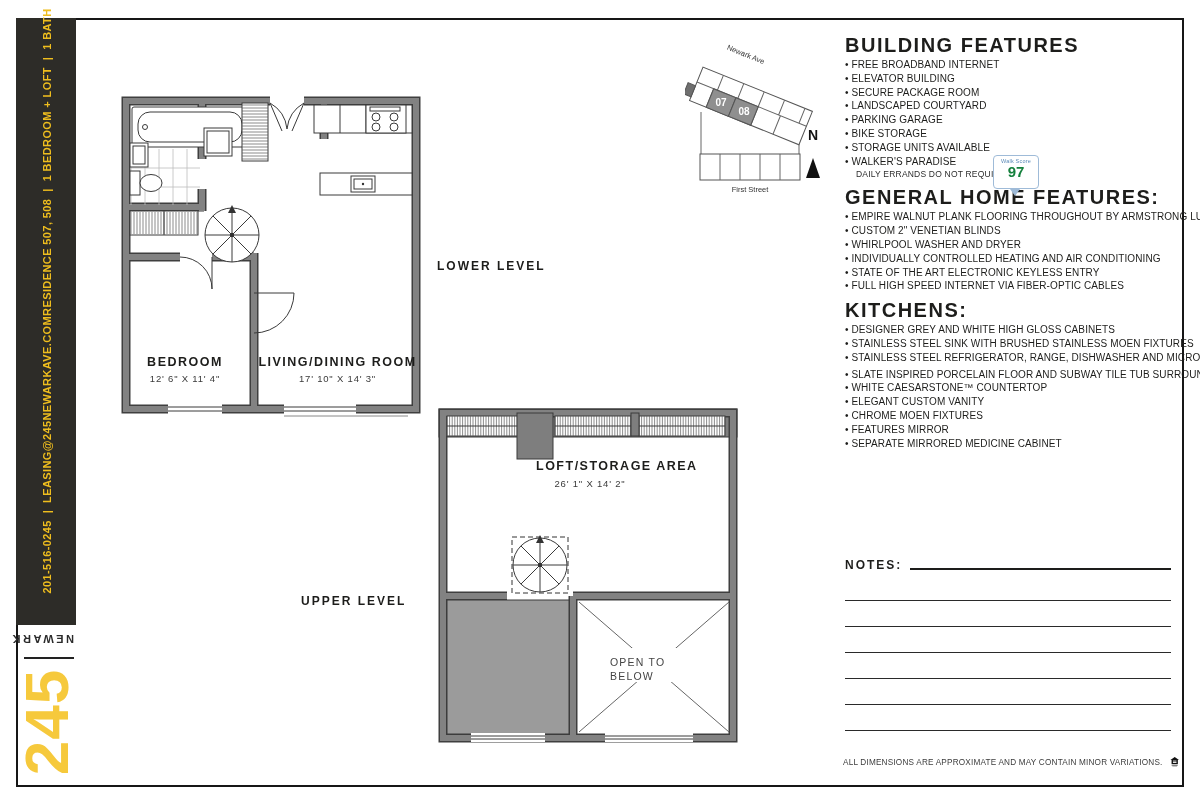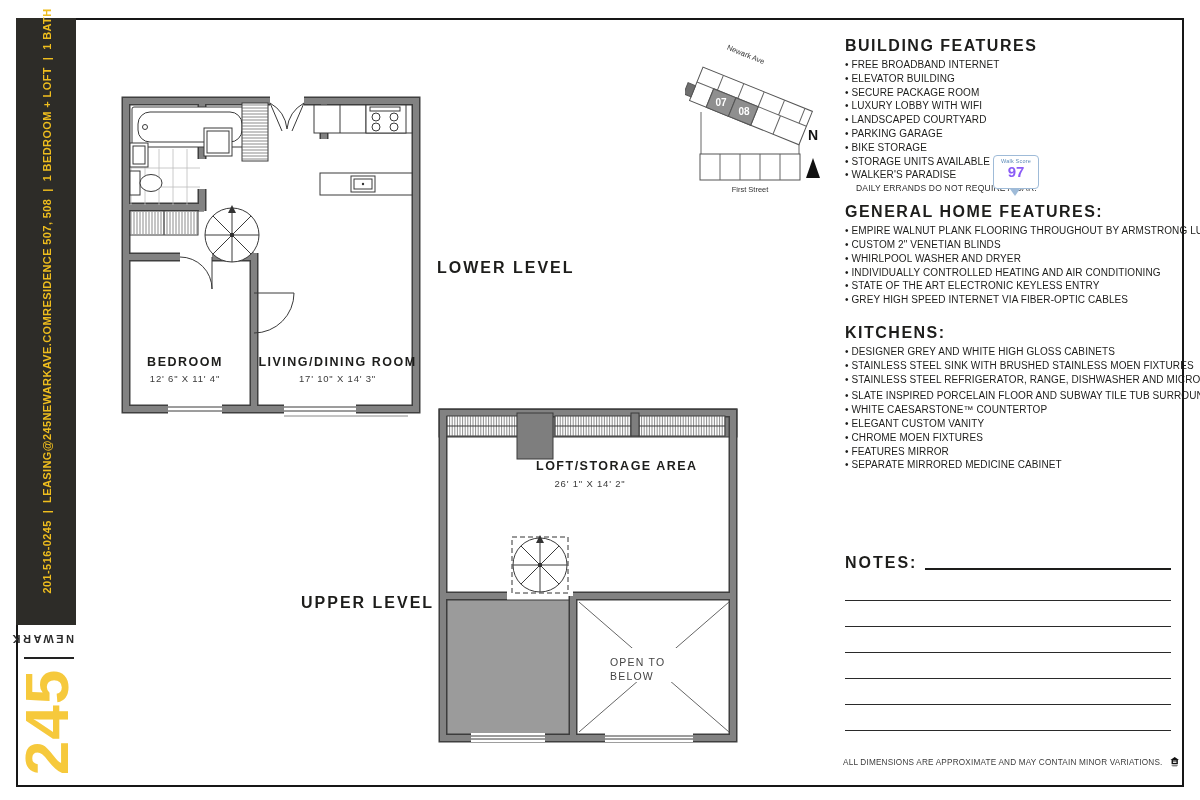--- a/index.html
+++ b/index.html
@@ -11,43 +11,43 @@
   .sidebar{left:16px;top:18px;width:60px;height:607px;background:#2D2C28}
   .side-text{left:-232px;top:292px;width:556px;height:59px;transform:rotate(-90deg);
              display:flex;justify-content:space-between;align-items:center;padding:0 6px;box-sizing:border-box}
   .side-text span{font-weight:bold;font-size:11px;letter-spacing:.4px;color:#EFBE1E;white-space:pre}
   .logo-city{left:12px;top:633px;width:62px;text-align:center;transform:rotate(180deg);
              font-size:11px;font-weight:bold;letter-spacing:2.5px;color:#2b2b2b}
   .logo-rule{left:24px;top:657px;width:50px;border-top:2px solid #222}
   .logo-num{left:-18px;top:687px;width:130px;height:70px;line-height:70px;transform:rotate(-90deg);
             text-align:center;font-size:62px;font-weight:bold;letter-spacing:1px;color:#F6C93C}
   
-  .level-title{font-weight:bold;font-size:16px;letter-spacing:2px;white-space:nowrap}
+  .level-title{font-weight:bold;font-size:12px;letter-spacing:2px;white-space:nowrap}
   .plan-label{font-weight:bold;font-size:12.5px;letter-spacing:1.5px;text-align:center;white-space:nowrap}
   .plan-dims{font-size:9.5px;letter-spacing:.8px;text-align:center;color:#3a3a3a;white-space:nowrap}
   .open-below{font-size:10.5px;letter-spacing:1.2px;text-align:left;color:#444;line-height:14px}
   
   .col{left:845px;top:36px;width:334px}
-  .h{font-weight:bold;font-size:16px;letter-spacing:1.5px;line-height:19px;white-space:nowrap}
-  .h.m9{margin-top:9px}.h.m8{margin-top:16px}.h.m7{margin-top:7px}
+  .h{font-weight:bold;font-size:20px;letter-spacing:1.5px;line-height:19px;white-space:nowrap}
+  .h.m9{margin-top:9px}.h.m8{margin-top:8px}.h.m7{margin-top:7px}
   .bullets{list-style:none;margin:3px 0 0 0;padding:0;font-size:10px;line-height:13.8px;letter-spacing:.1px}
   .bullets li{white-space:nowrap}
   .bullets li::before{content:"•  "}
   .walker-note{font-size:8.5px;letter-spacing:.2px;margin:1px 0 0 11px;color:#2c2c2c}
   
   .badge{left:993px;top:155px;width:46px;height:34px;border:1.5px solid #9FBBD8;border-radius:4px;background:#fff;
          box-sizing:border-box;text-align:center}
   .badge .bl{font-size:5.5px;color:#5b8ab8;margin-top:2px;letter-spacing:.2px}
-  .badge .bv{font-size:15px;font-weight:bold;color:#8b5cf6;line-height:15px}
+  .badge .bv{font-size:15px;font-weight:bold;color:#15803d;line-height:15px}
   .badge-tail{left:1010px;top:189px;width:0;height:0;border-left:5px solid transparent;
               border-right:5px solid transparent;border-top:7px solid #9FBBD8}
   
   .notes{left:845px;top:552px;width:326px}
   .notes-head{display:flex;align-items:flex-end;gap:8px;height:20px}
-  .notes-title{font-weight:bold;font-size:16px;letter-spacing:2px}
+  .notes-title{font-weight:bold;font-size:12px;letter-spacing:2px}
   .notes-head .rule{flex:1;border-bottom:2px solid #1d1d1b;margin-bottom:2px}
   .nline{border-bottom:1.5px solid #2a2a2a;margin-top:25px}
   .nline.first{margin-top:28px}
   
   .footer{left:843px;top:748px;width:336px;display:flex;align-items:center;gap:7px}
   .footer .disc{font-size:8.2px;letter-spacing:.2px;color:#3c3c3c;white-space:nowrap}
   svg text{font-family:"Liberation Sans",sans-serif}
   .wd{stroke:#3F3F3F;stroke-width:9;fill:none}
   .wg{stroke:#828282;stroke-width:6;fill:none}
   .tn{stroke:#3A3A3A;stroke-width:1;fill:none}
@@ -249,37 +249,36 @@
   <div class="abs plan-dims" style="left:515px;top:478px;width:150px">26' 1" X 14' 2"</div>
   <div class="abs open-below" style="left:610px;top:655px;width:86px">OPEN TO BELOW</div>
   <div class="abs level-title" style="left:301px;top:594px">UPPER LEVEL</div>
 
   <div class="abs col">
     <div class="h">BUILDING FEATURES</div>
     <ul class="bullets">
         <li>FREE BROADBAND INTERNET</li>
         <li>ELEVATOR BUILDING</li>
         <li>SECURE PACKAGE ROOM</li>
-        <li>LUXURY LOBBY WITH WIFI</li>
         <li>LANDSCAPED COURTYARD</li>
         <li>PARKING GARAGE</li>
         <li>BIKE STORAGE</li>
         <li>STORAGE UNITS AVAILABLE</li>
         <li>WALKER'S PARADISE</li>
       </ul>
     <div class="walker-note">DAILY ERRANDS DO NOT REQUIRE A CAR.</div>
 
     <div class="h m9">GENERAL HOME FEATURES:</div>
     <ul class="bullets">
         <li>EMPIRE WALNUT PLANK FLOORING THROUGHOUT BY ARMSTRONG LUX</li>
         <li>CUSTOM 2" VENETIAN BLINDS</li>
         <li>WHIRLPOOL WASHER AND DRYER</li>
         <li>INDIVIDUALLY CONTROLLED HEATING AND AIR CONDITIONING</li>
         <li>STATE OF THE ART ELECTRONIC KEYLESS ENTRY</li>
-        <li>GREY HIGH SPEED INTERNET VIA FIBER-OPTIC CABLES</li>
+        <li>FULL HIGH SPEED INTERNET VIA FIBER-OPTIC CABLES</li>
       </ul>
 
     <div class="h m8">KITCHENS:</div>
     <ul class="bullets">
         <li>DESIGNER GREY AND WHITE HIGH GLOSS CABINETS</li>
         <li>STAINLESS STEEL SINK WITH BRUSHED STAINLESS MOEN FIXTURES</li>
         <li>STAINLESS STEEL REFRIGERATOR, RANGE, DISHWASHER AND MICROWAVE</li>
       </ul>
 
     <ul class="bullets">

